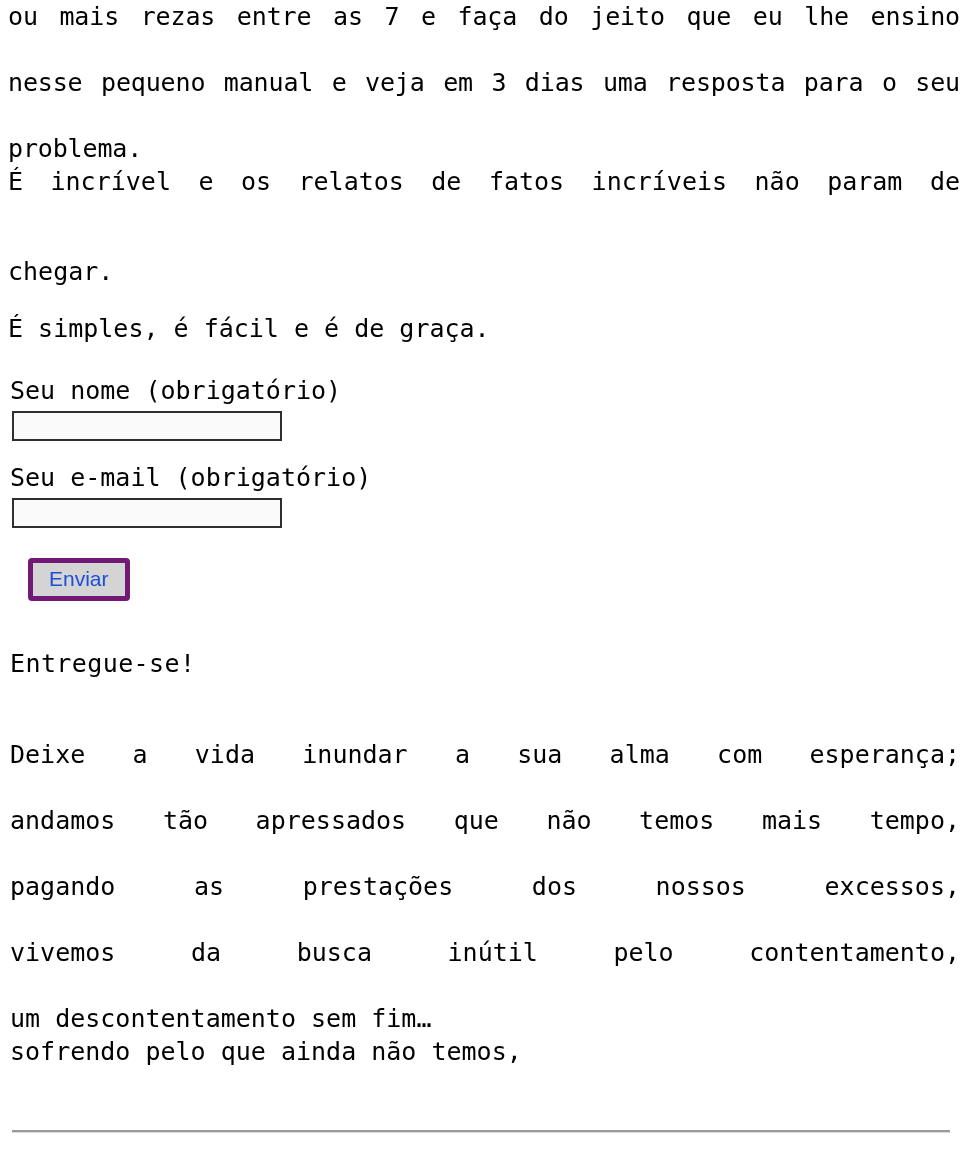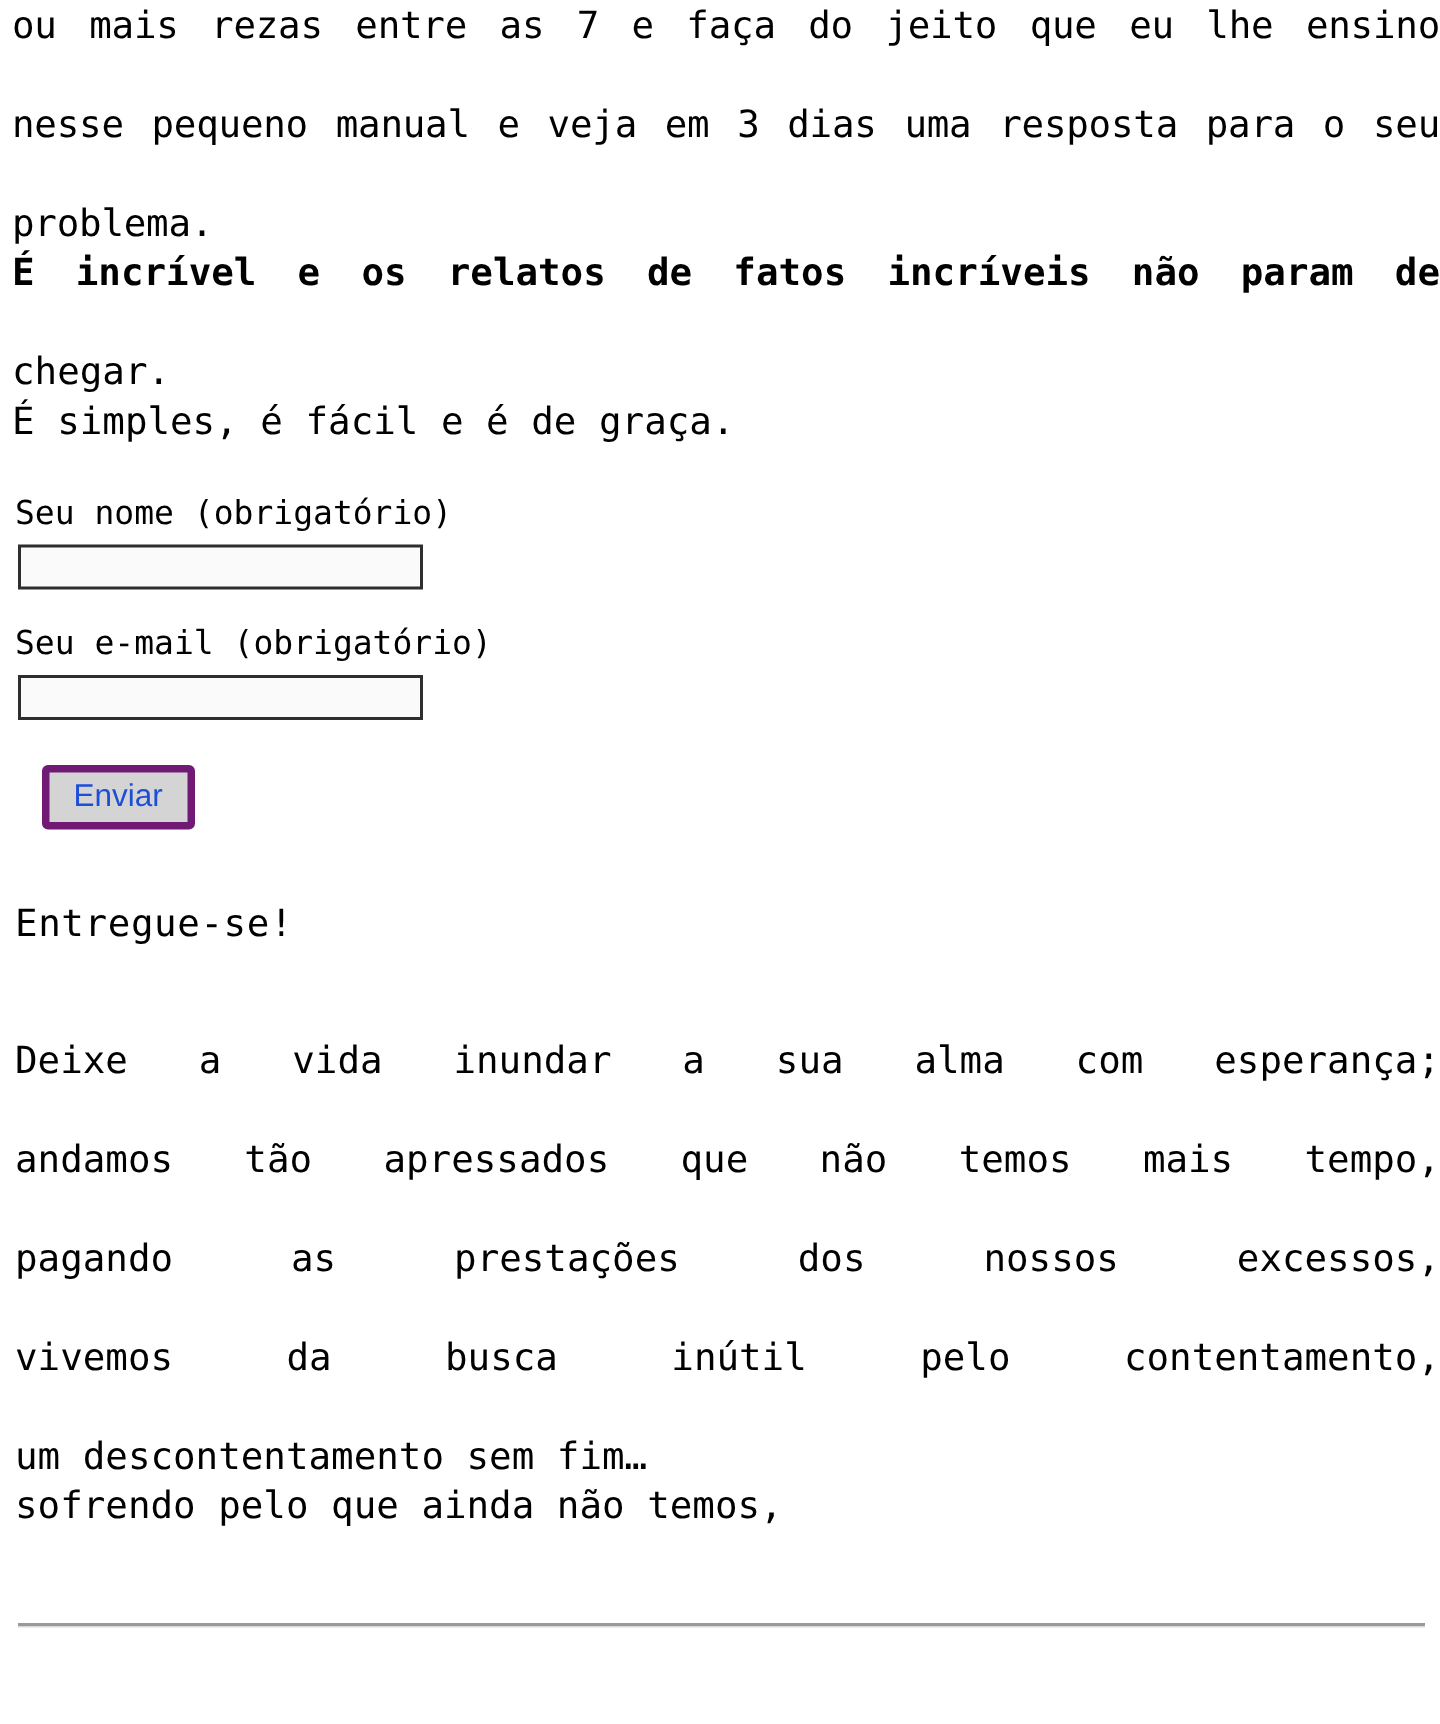--- a/index.html
+++ b/index.html
@@ -53,36 +53,35 @@
   .para2 {
     font-size: 25px;
     line-height: 33px;
     margin: 0;
     padding: 0;
     width: 952px;
     text-align: justify;
   }
   .para2 .stretch {
     display: block;
-    font-weight: bold;
   }
   .para2 .stretch::after {
     content: "";
     display: inline-block;
     width: 100%;
     height: 0;
   }
-  .para2 .ln { display: block; }
+  .para2 .ln { display: block; margin-top: 24px; }
 
   
   .form-block {
     margin-top: 29px;
   }
   .field-label {
-    font-size: 22px;
+    font-size: 25px;
     line-height: 33px;
     display: block;
     margin: 0 0 4px 2px;
     color: #000;
   }
   .text-input {
     display: block;
     width: 262px;
     height: 24px;
     box-sizing: content-box;

